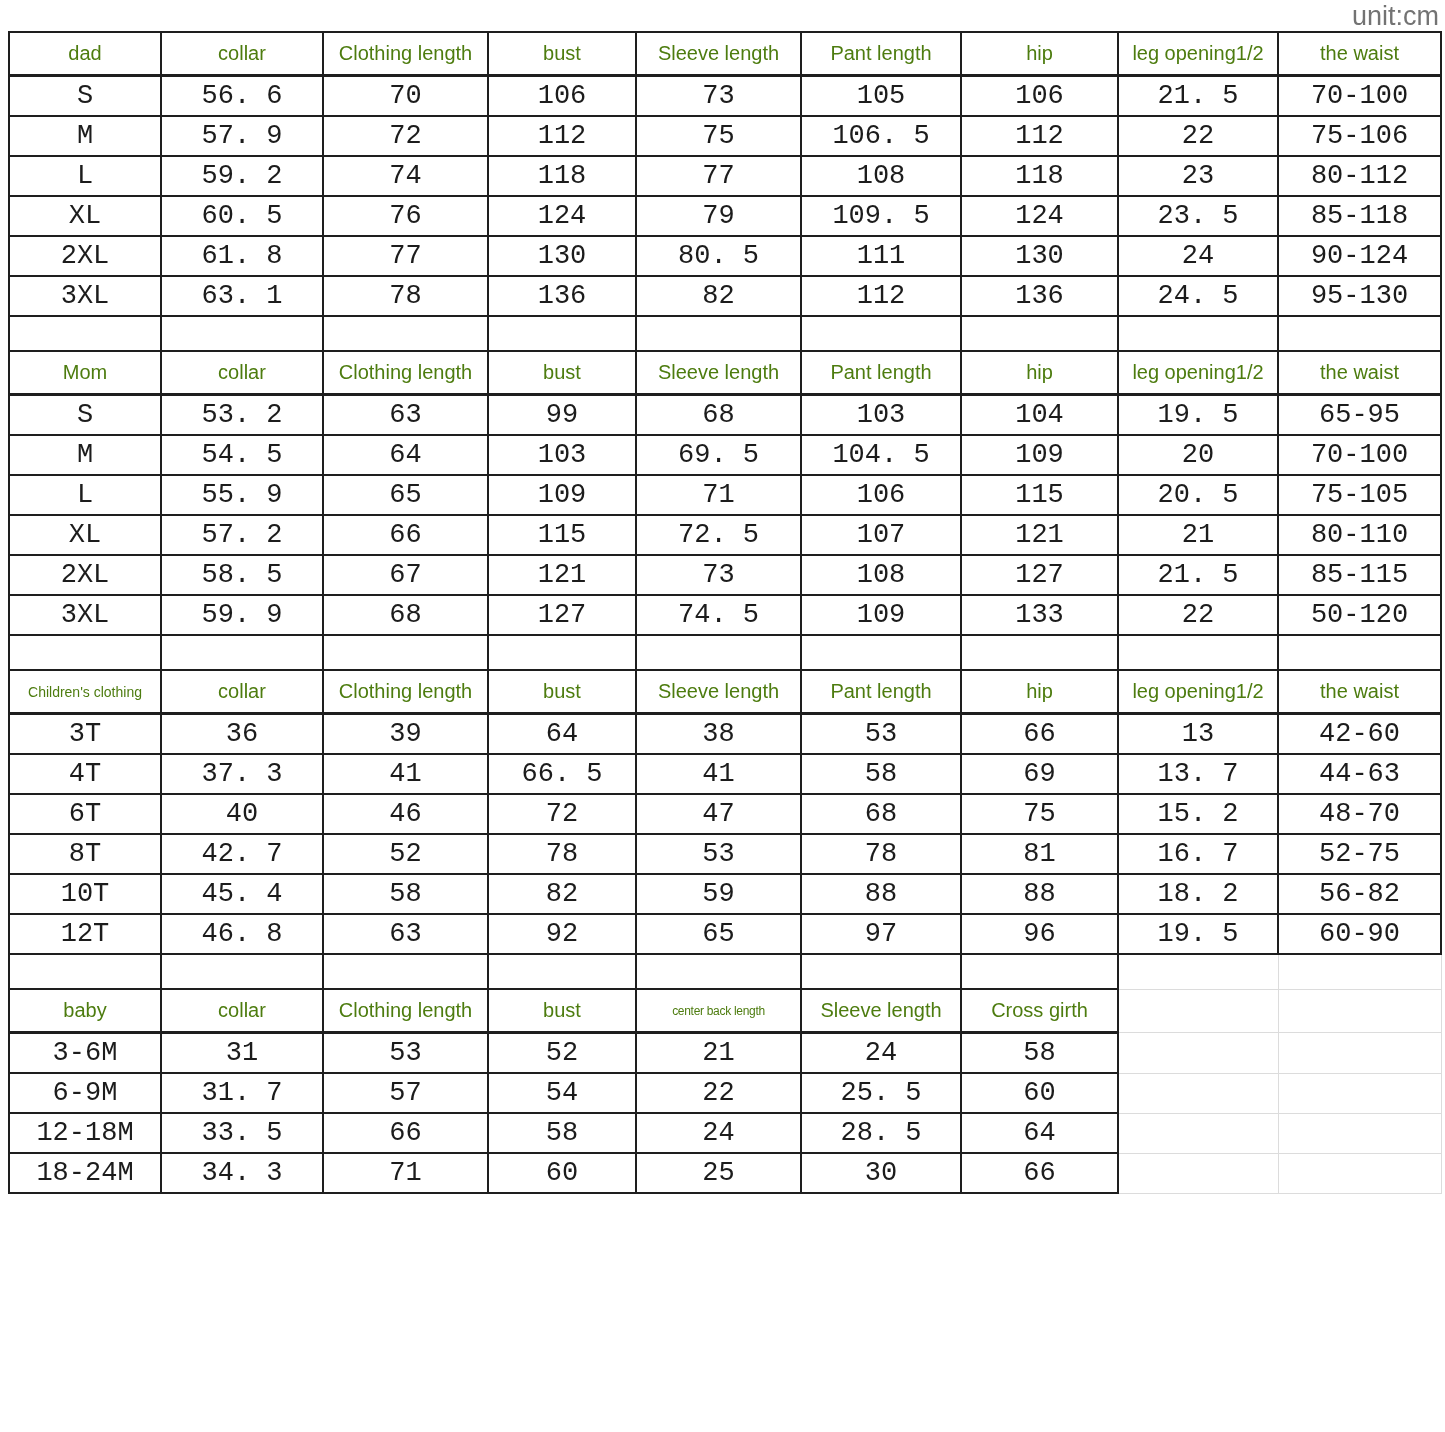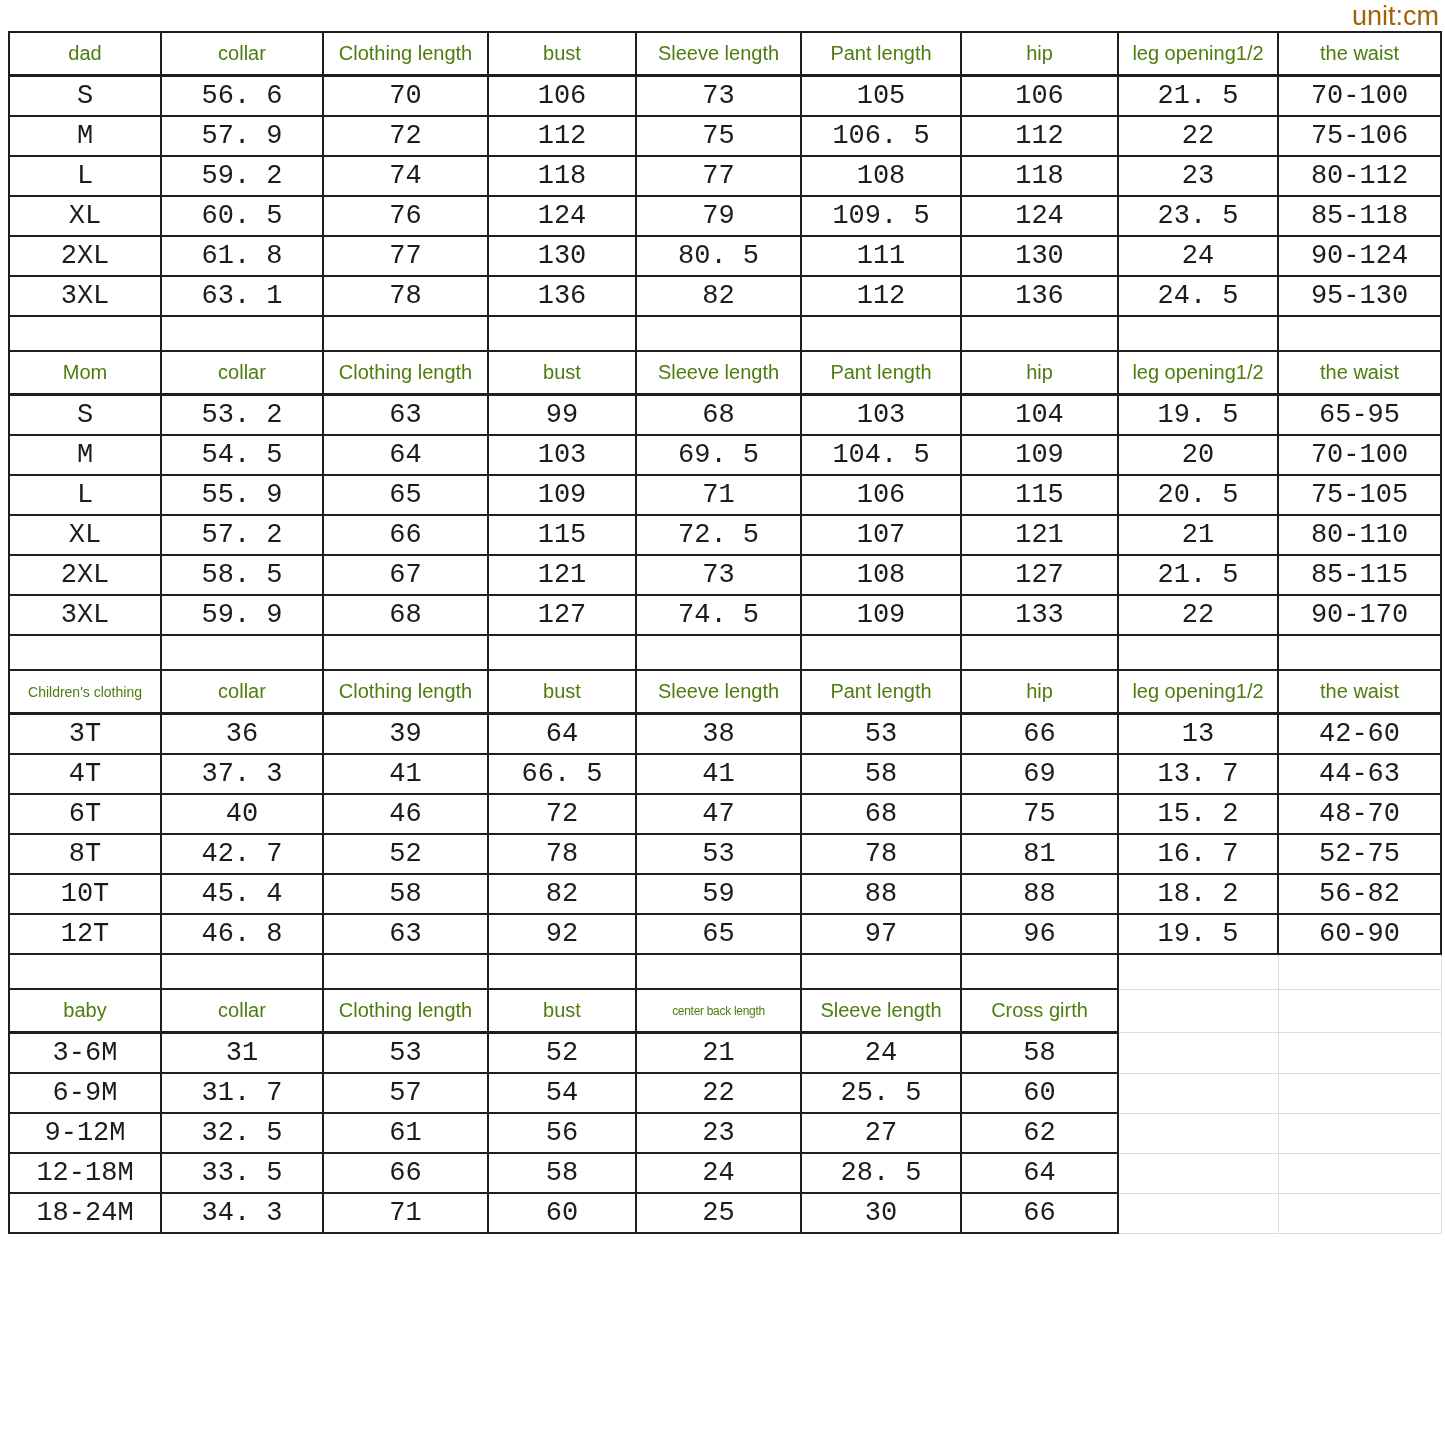--- a/index.html
+++ b/index.html
@@ -1,18 +1,18 @@
 <!DOCTYPE html>
 <html><head>
 <meta charset="utf-8">
 <style>
   html,body{margin:0;padding:0;background:#ffffff;}
   body{font-family:"Liberation Sans",sans-serif;color:#1a1a1a;}
   .page{width:1445px;height:1432px;background:#ffffff;overflow:hidden;}
-  .unitbar{height:30px;padding:1px 6px 0 0;text-align:right;font-size:27px;line-height:30px;color:#a16207;}
+  .unitbar{height:30px;padding:1px 6px 0 0;text-align:right;font-size:27px;line-height:30px;color:#737373;}
   table.size-chart{border-collapse:collapse;table-layout:fixed;margin-left:8px;width:1432px;}
   table.size-chart td{border:2px solid #1e1e1e;text-align:center;vertical-align:middle;overflow:hidden;white-space:nowrap;padding:0;}
   tr.hdr td{height:41px;font-size:20px;color:#4d7c0f;border-bottom-width:3px;}
   tr.drow td{height:38px;font-family:"Liberation Mono","DejaVu Sans Mono",monospace;font-size:27px;color:#1c1c1c;}
   tbody.sep td{height:33px;}
   
   tbody[data-section="2"] tr.hdr td:first-child{font-size:14px;}
   tbody[data-section="3"] tr.hdr td:nth-child(5){font-size:12px;letter-spacing:-0.3px;}
   
   table.size-chart td.ghost{border:none;border-right:1px solid #dcdcdc;border-bottom:1px solid #dcdcdc;background:#ffffff;}
@@ -199,21 +199,21 @@
         </tr>
         <tr class="drow">
           <td class="scell">3XL</td>
           <td class="ncell">59. 9</td>
           <td class="ncell">68</td>
           <td class="ncell">127</td>
           <td class="ncell">74. 5</td>
           <td class="ncell">109</td>
           <td class="ncell">133</td>
           <td class="ncell">22</td>
-          <td class="ncell">90-170</td>
+          <td class="ncell">50-120</td>
         </tr>
       </tbody>
 
     <tbody class="sep">
       <tr>
         <td></td>
           <td></td>
         <td></td>
           <td></td>
         <td></td>
@@ -346,31 +346,20 @@
           <td class="ncell">31. 7</td>
           <td class="ncell">57</td>
           <td class="ncell">54</td>
           <td class="ncell">22</td>
           <td class="ncell">25. 5</td>
           <td class="ncell">60</td>
           <td class="ghost"></td>
           <td class="ghost"></td>
         </tr>
         <tr class="drow">
-          <td class="scell">9-12M</td>
-          <td class="ncell">32. 5</td>
-          <td class="ncell">61</td>
-          <td class="ncell">56</td>
-          <td class="ncell">23</td>
-          <td class="ncell">27</td>
-          <td class="ncell">62</td>
-          <td class="ghost"></td>
-          <td class="ghost"></td>
-        </tr>
-        <tr class="drow">
           <td class="scell">12-18M</td>
           <td class="ncell">33. 5</td>
           <td class="ncell">66</td>
           <td class="ncell">58</td>
           <td class="ncell">24</td>
           <td class="ncell">28. 5</td>
           <td class="ncell">64</td>
           <td class="ghost"></td>
           <td class="ghost"></td>
         </tr>

